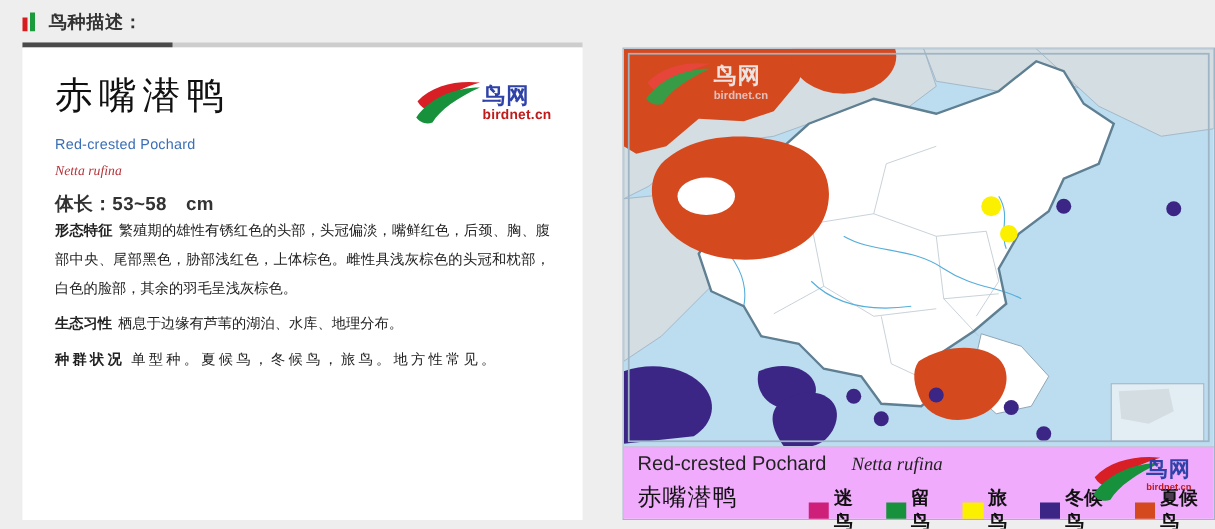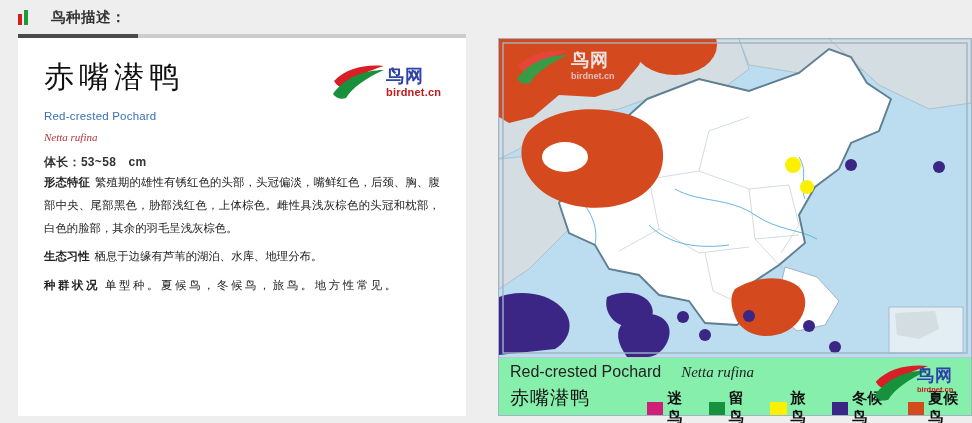--- a/index.html
+++ b/index.html
@@ -4,41 +4,41 @@
 <style>
   html,body{margin:0;padding:0;}
   body{
     width:972px;height:423px;
     background:#eeeeee;
     font-family:"Liberation Sans","DejaVu Sans",sans-serif;
     overflow:hidden;
     position:relative;
   }
   .panel{position:absolute;top:0;}
-  .panel-head{display:flex;align-items:center;height:34px;padding-left:18px;box-sizing:border-box;gap:12px;}
+  .panel-head{display:flex;align-items:center;height:34px;padding-left:18px;box-sizing:border-box;}
   .bar-icon{display:inline-block;margin-right:9px;line-height:0;}
   .bar-icon i{display:inline-block;width:4px;vertical-align:bottom;margin-right:2px;}
   .bar-icon i.red{height:11px;background:#d61c1c;}
   .bar-icon i.green{height:15px;background:#1a9c3c;}
   .head-title{font-size:14.5px;color:#333;font-weight:700;letter-spacing:.5px;}
   .head-rule{height:4px;background:#cdcdcd;margin-left:18px;position:relative;}
   .head-rule::before{content:"";position:absolute;left:0;top:0;height:4px;width:120px;background:#4a4a4a;}
 
   
   #left{left:0;width:480px;}
   #left .head-rule{width:448px;}
   .card{
     position:absolute;left:18px;top:38px;width:448px;height:378px;
     background:#fff;box-sizing:border-box;padding:22px 26px 0 26px;
   }
   .title-row{display:flex;align-items:flex-start;justify-content:space-between;}
   .cn-title{font-size:30px;color:#111;letter-spacing:5px;font-weight:400;line-height:1.1;margin:0;}
   .en-name{font-size:11.5px;color:#3b6fb5;margin-top:17px;letter-spacing:.2px;}
   .sci-name{font-size:11px;color:#b3343a;font-style:italic;font-family:"Liberation Serif","DejaVu Serif",serif;margin-top:9px;}
-  .len{font-size:12px;color:#333;margin-top:11px;font-weight:700;letter-spacing:.3px;}
+  .len{font-size:15px;color:#333;margin-top:11px;font-weight:700;letter-spacing:.3px;}
 
   .logo{width:108px;height:44px;position:relative;flex:0 0 auto;margin-top:4px;}
   .logo svg{position:absolute;left:0;top:0;}
   .logo .lg-cn{position:absolute;left:54px;top:0px;font-size:18px;color:#2f42a8;font-weight:700;letter-spacing:1px;}
   .logo .lg-en{position:absolute;left:54px;top:22px;font-size:11px;color:#c01a1a;font-weight:700;letter-spacing:.2px;}
 
   .body-text{font-size:11.4px;color:#222;line-height:2.0;
              font-family:"DejaVu Sans","Liberation Sans",sans-serif;}
   .para{margin:0 0 6px 0;text-align:justify;text-justify:inter-ideograph;}
   .para b{font-weight:700;margin-right:5px;}
@@ -50,21 +50,21 @@
   .mapcard{
     position:absolute;left:498px;top:38px;width:474px;height:378px;
     box-sizing:border-box;background:#fff;border:1px solid #9fb4c4;
   }
   .mapwrap{position:relative;width:100%;height:318px;overflow:hidden;background:#cfe2f0;}
   .mapwrap svg{display:block;}
   .maplogo{position:absolute;left:16px;top:10px;width:110px;height:44px;opacity:.92;}
   .maplogo .ml-cn{position:absolute;left:56px;top:-1px;font-size:18px;color:#f0f0f0;font-weight:700;letter-spacing:1px;}
   .maplogo .ml-en{position:absolute;left:56px;top:22px;font-size:9px;color:#e3c9c9;font-weight:700;}
 
-  .legendbar{position:absolute;left:0;bottom:0;width:100%;height:58px;background:#86efac;
+  .legendbar{position:absolute;left:0;bottom:0;width:100%;height:58px;background:#f0abfc;
              border-top:1px solid #b9c7d2;box-sizing:border-box;}
   .lg-en-row{position:absolute;left:11px;top:5px;font-size:16px;color:#222;}
   .lg-en-row .sci{font-family:"Liberation Serif","DejaVu Serif",serif;font-style:italic;margin-left:20px;font-size:15px;}
   .lg-cn-row{position:absolute;left:11px;top:27px;font-size:19px;color:#111;letter-spacing:1px;}
   .legend-items{position:absolute;left:148px;top:31px;display:flex;align-items:center;gap:13px;}
   .lg-item{display:flex;align-items:center;gap:4px;}
   .lg-sw{width:17px;height:13px;display:inline-block;}
   .lg-lab{font-size:15px;color:#111;font-weight:700;}
   .corner-logo{position:absolute;right:4px;top:6px;width:96px;height:44px;}
   .corner-logo .cl-cn{position:absolute;left:46px;top:0px;font-size:17px;color:#2f42a8;font-weight:700;letter-spacing:1px;}

